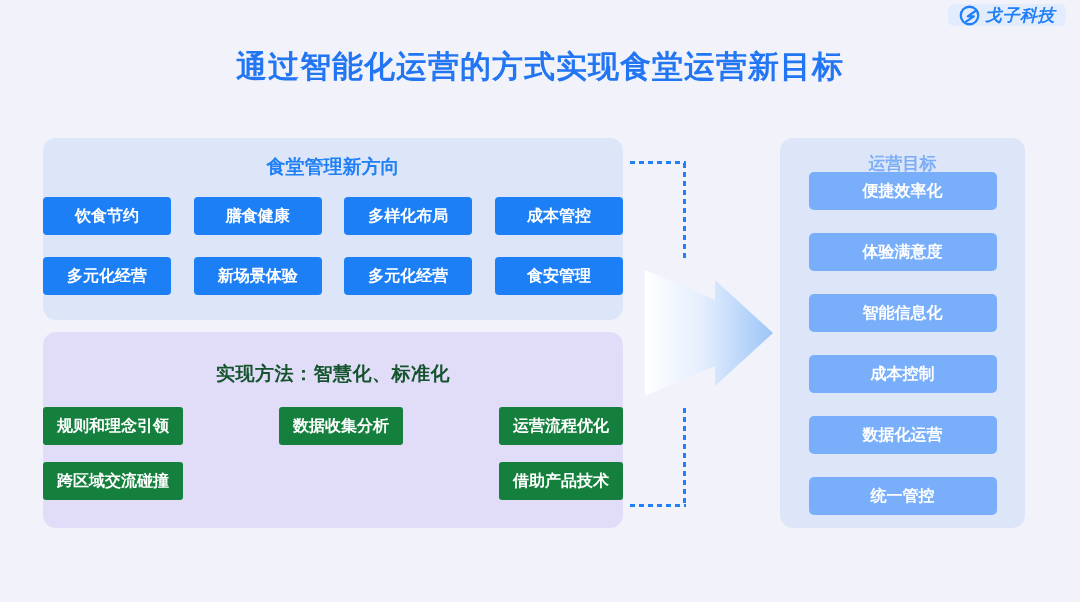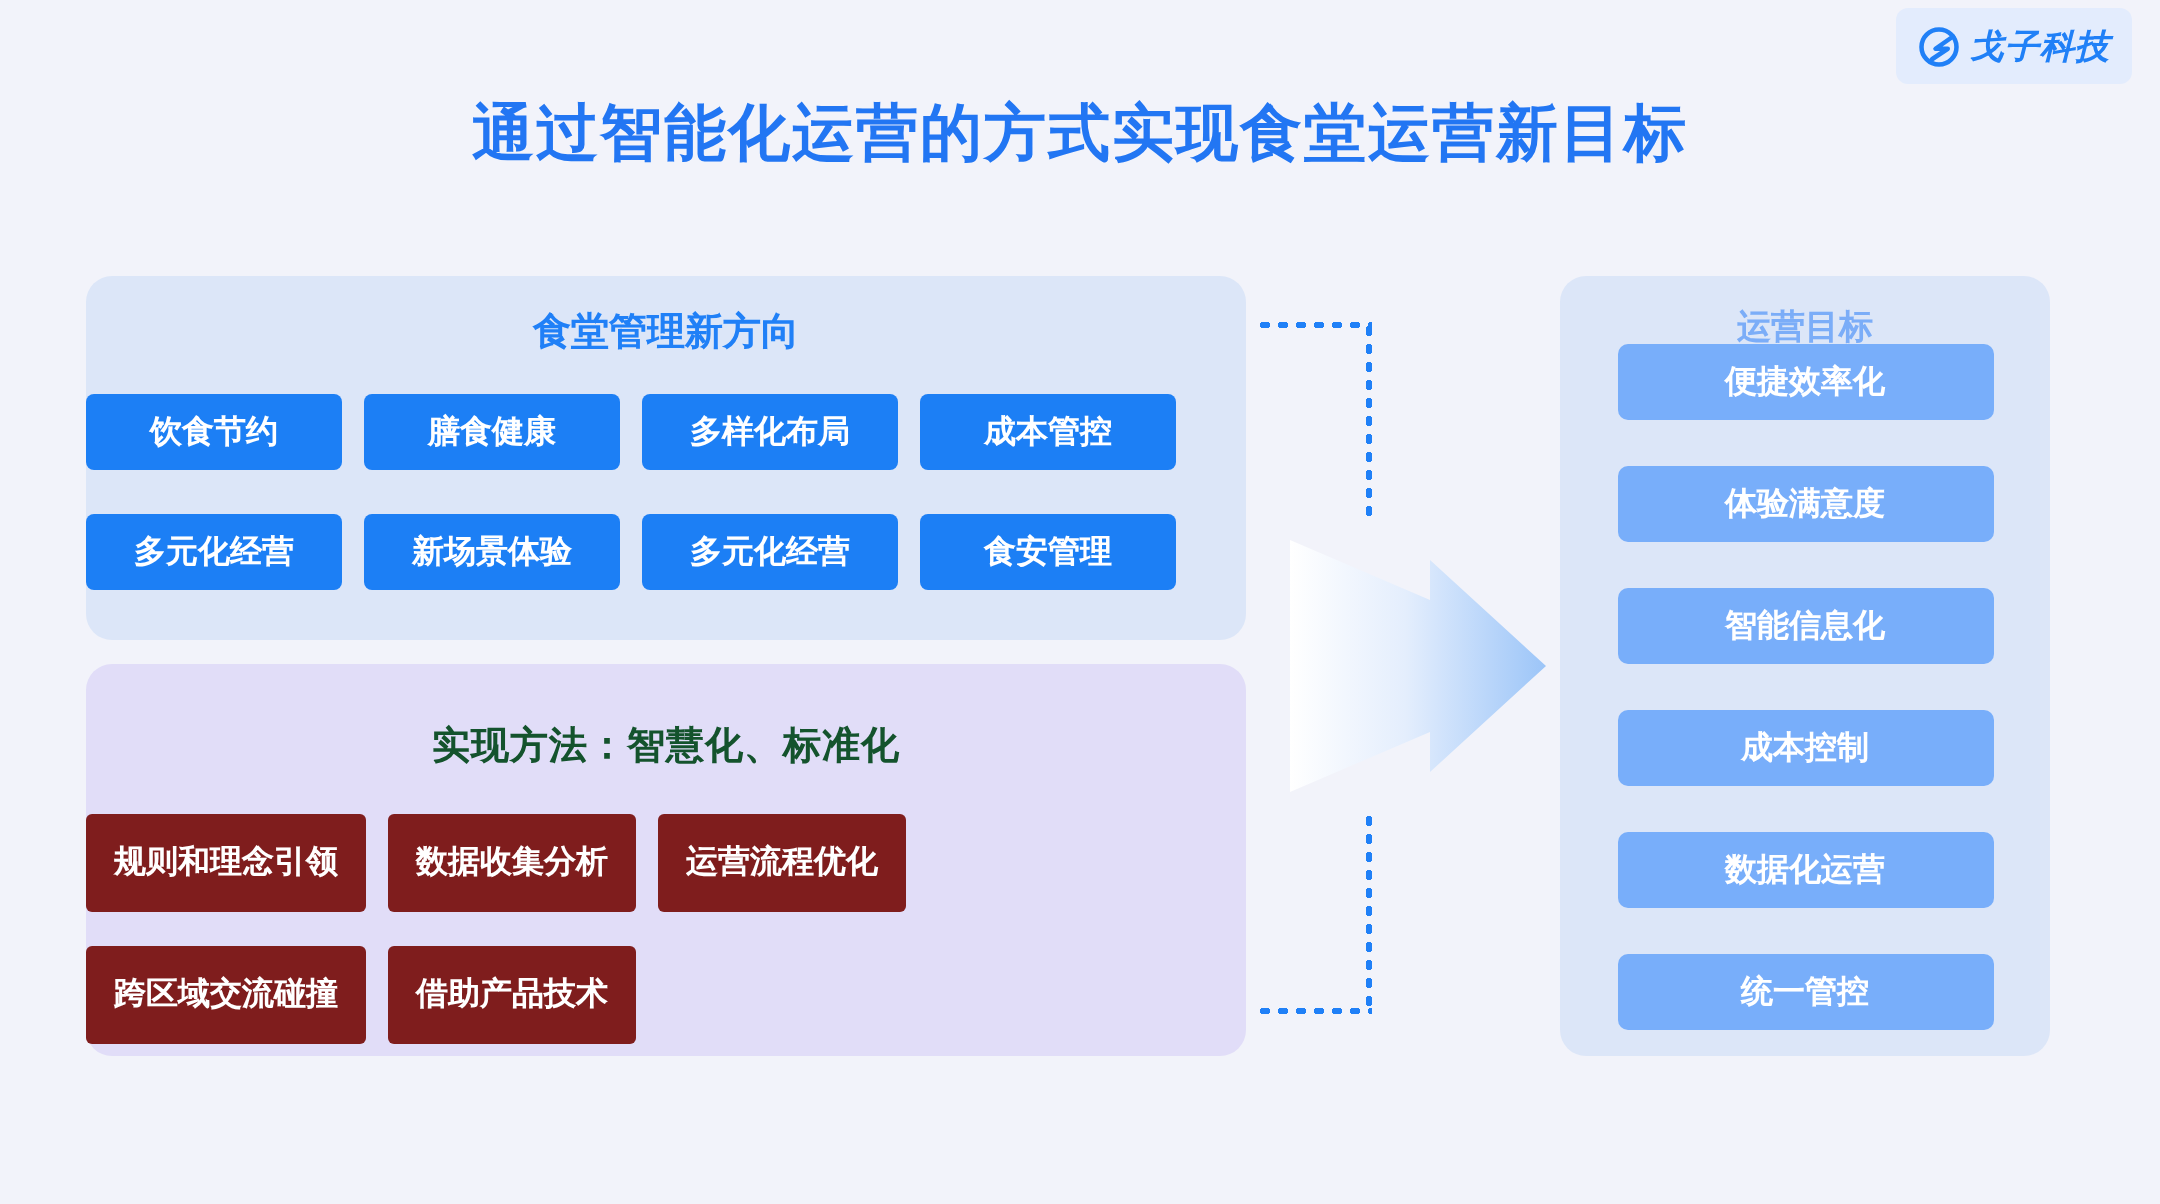--- a/index.html
+++ b/index.html
@@ -7,21 +7,21 @@
     width:1080px;height:602px;
     background:#f2f3fa;
     font-family:"Liberation Sans","DejaVu Sans",sans-serif;
     overflow:hidden;
     position:relative;
   }
 
   
   .logo-chip{
     position:absolute;top:4px;right:14px;
-    width:118px;height:38px;
+    width:118px;height:22px;
     background:#e3ecfd;border-radius:6px;
     display:flex;align-items:center;justify-content:center;gap:5px;
   }
   .logo-mark{width:21px;height:21px;flex:0 0 auto;}
   .logo-text{
     font-size:17px;font-weight:bold;color:#2080f7;letter-spacing:.5px;
     font-style:italic;line-height:1;
   }
 
   
@@ -52,41 +52,41 @@
   .panel-heading{
     text-align:center;font-weight:bold;
     line-height:1;
   }
   .heading-blue{font-size:19px;color:#2080f7;margin-top:19px;}
   .heading-purple{font-size:19px;color:#14532d;margin-top:32px;letter-spacing:.5px;}
   .heading-right{font-size:17px;color:#7badf8;margin-top:17px;}
 
   
   .pill-row{
-    display:flex;justify-content:flex-start;gap:11px;
+    display:flex;justify-content:space-between;
   }
   .row-blue-1{margin-top:21px;}
   .row-blue-2{margin-top:22px;}
 
   .pill{
     display:flex;align-items:center;justify-content:center;
     color:#ffffff;font-weight:bold;
     border-radius:4px;
     white-space:nowrap;
   }
   .pill-blue{
     width:128px;height:38px;
     background:#1c7ff5;
     font-size:16px;
   }
   .row-purple-1{margin-top:24px;}
   .row-purple-2{margin-top:17px;}
   .pill-purple{
-    height:49px;padding:0 14px;
-    background:#7f1d1d;
+    height:38px;padding:0 14px;
+    background:#15803d;
     font-size:16px;
     border-radius:3px;
   }
 
   .right-list{
     display:flex;flex-direction:column;align-items:center;gap:23px;
   }
   .pill-right{
     width:188px;height:38px;
     background:#78aefa;

